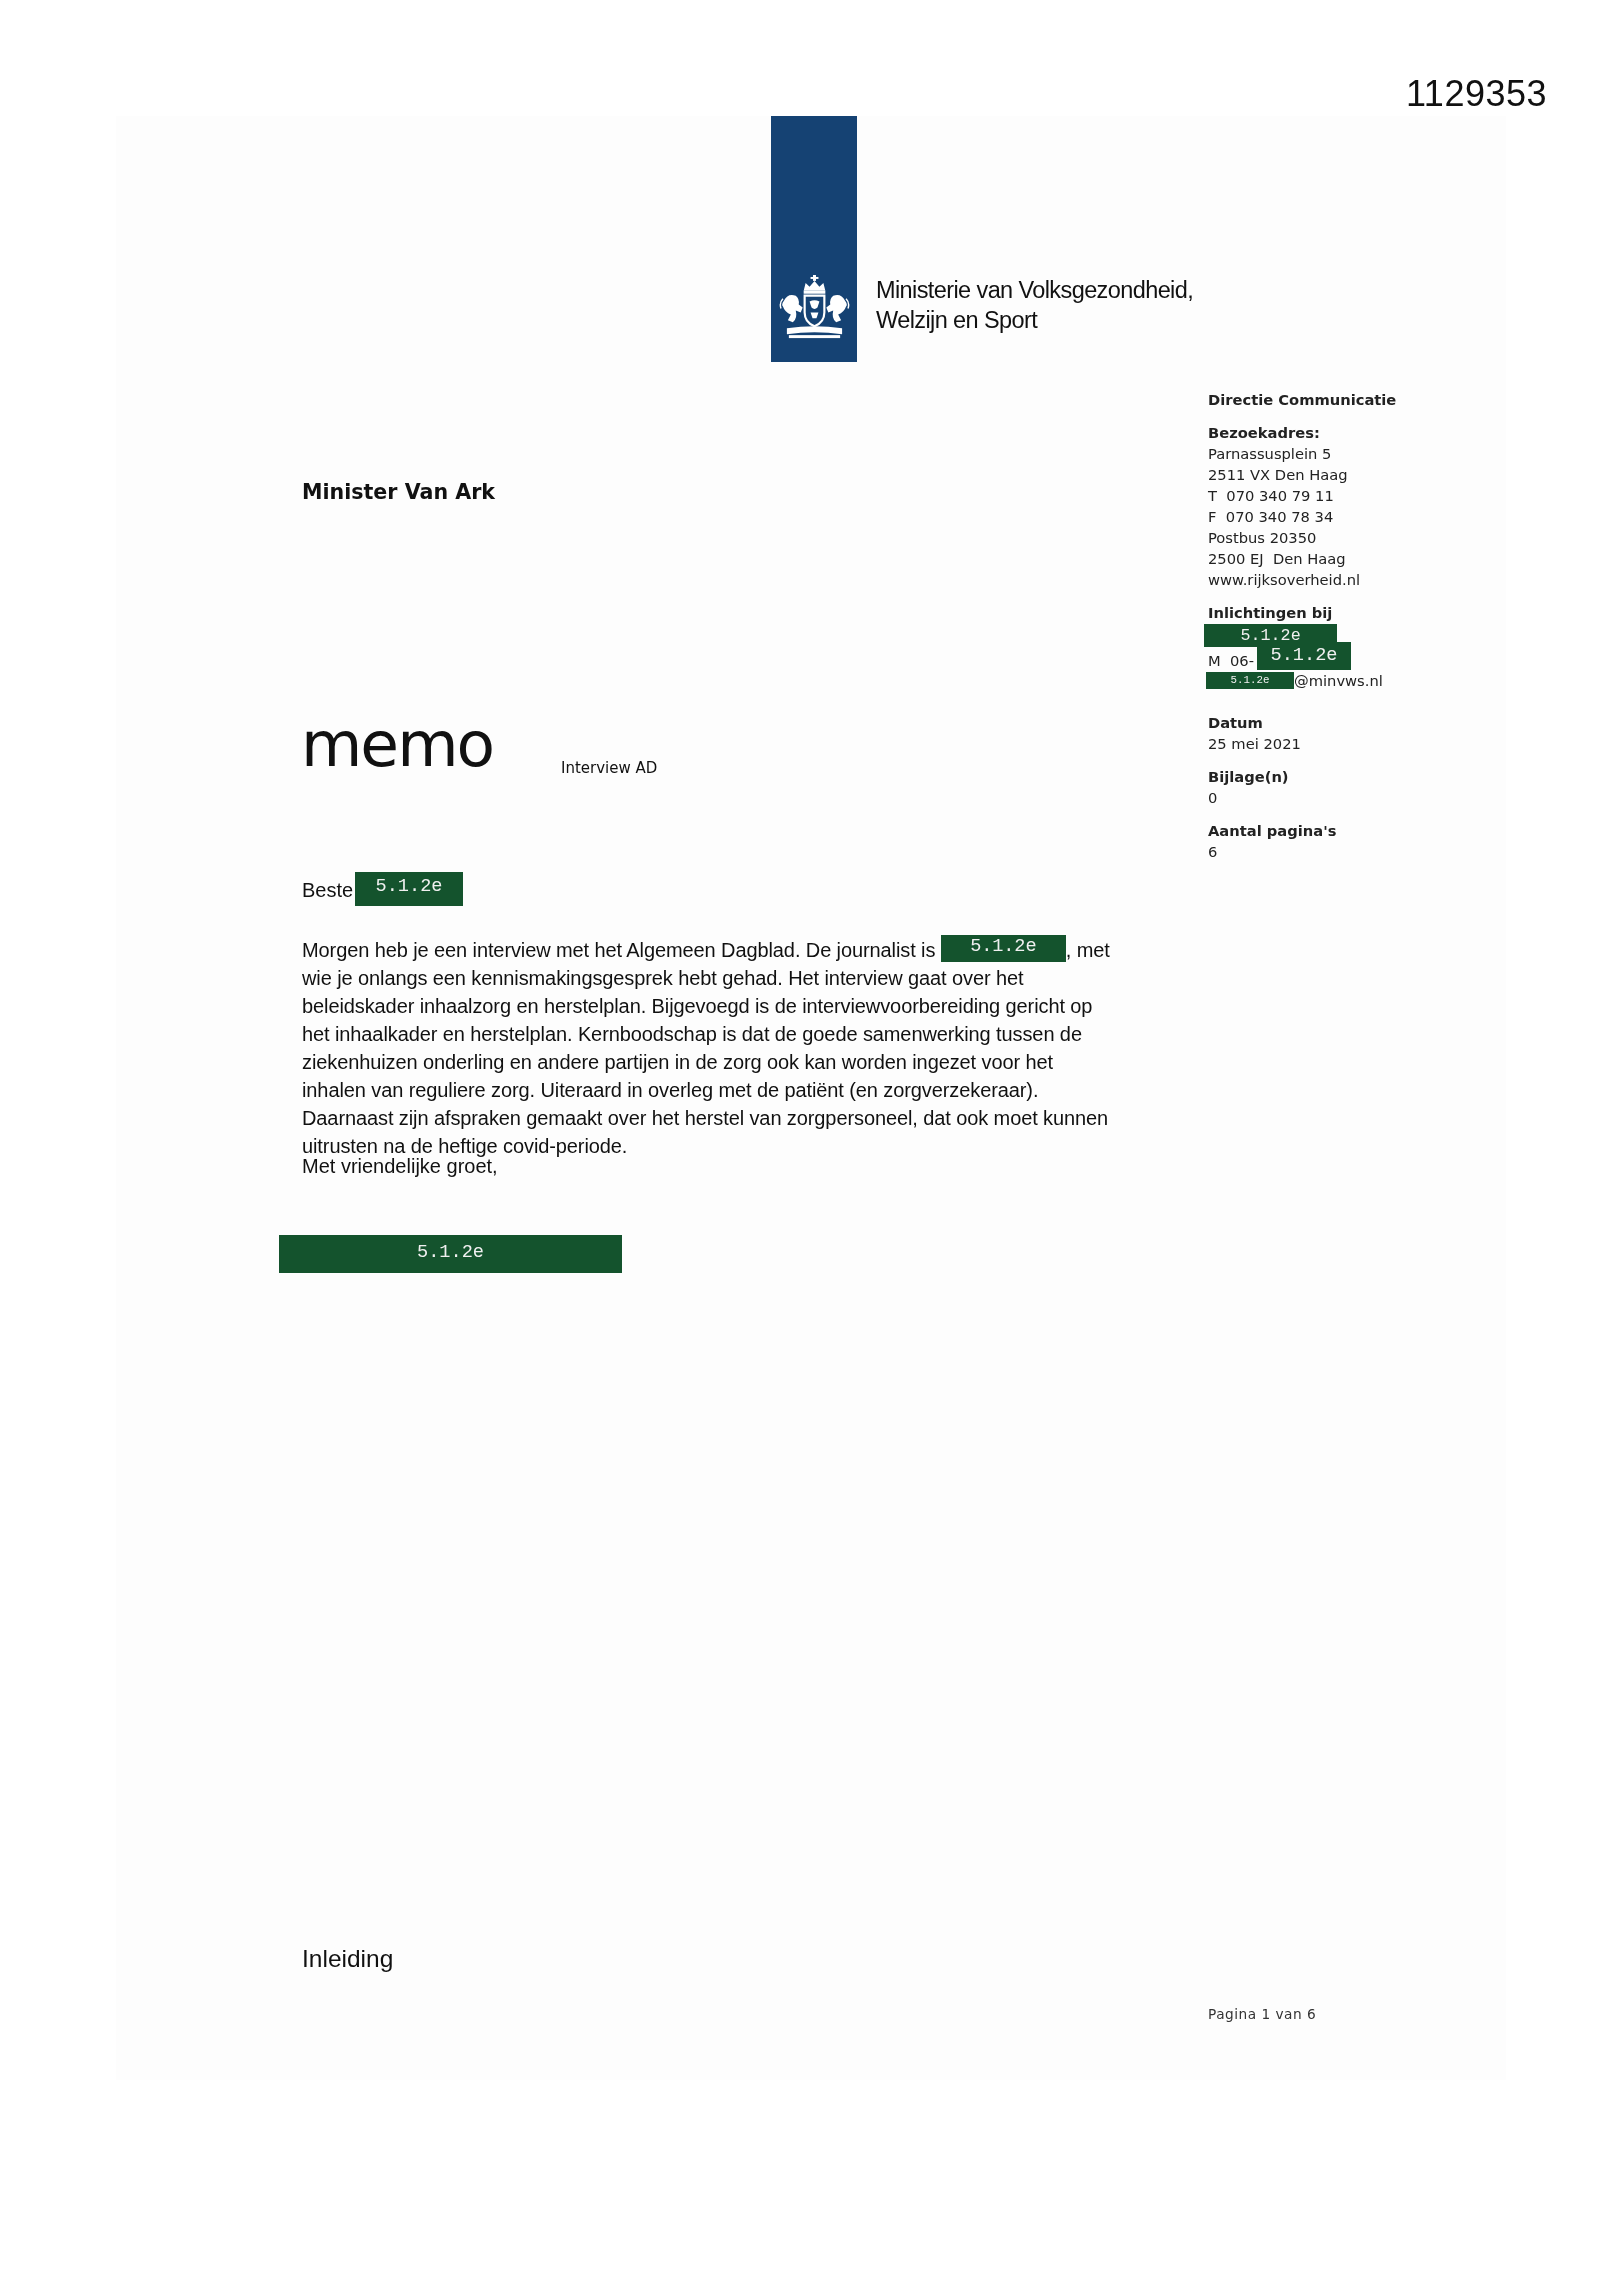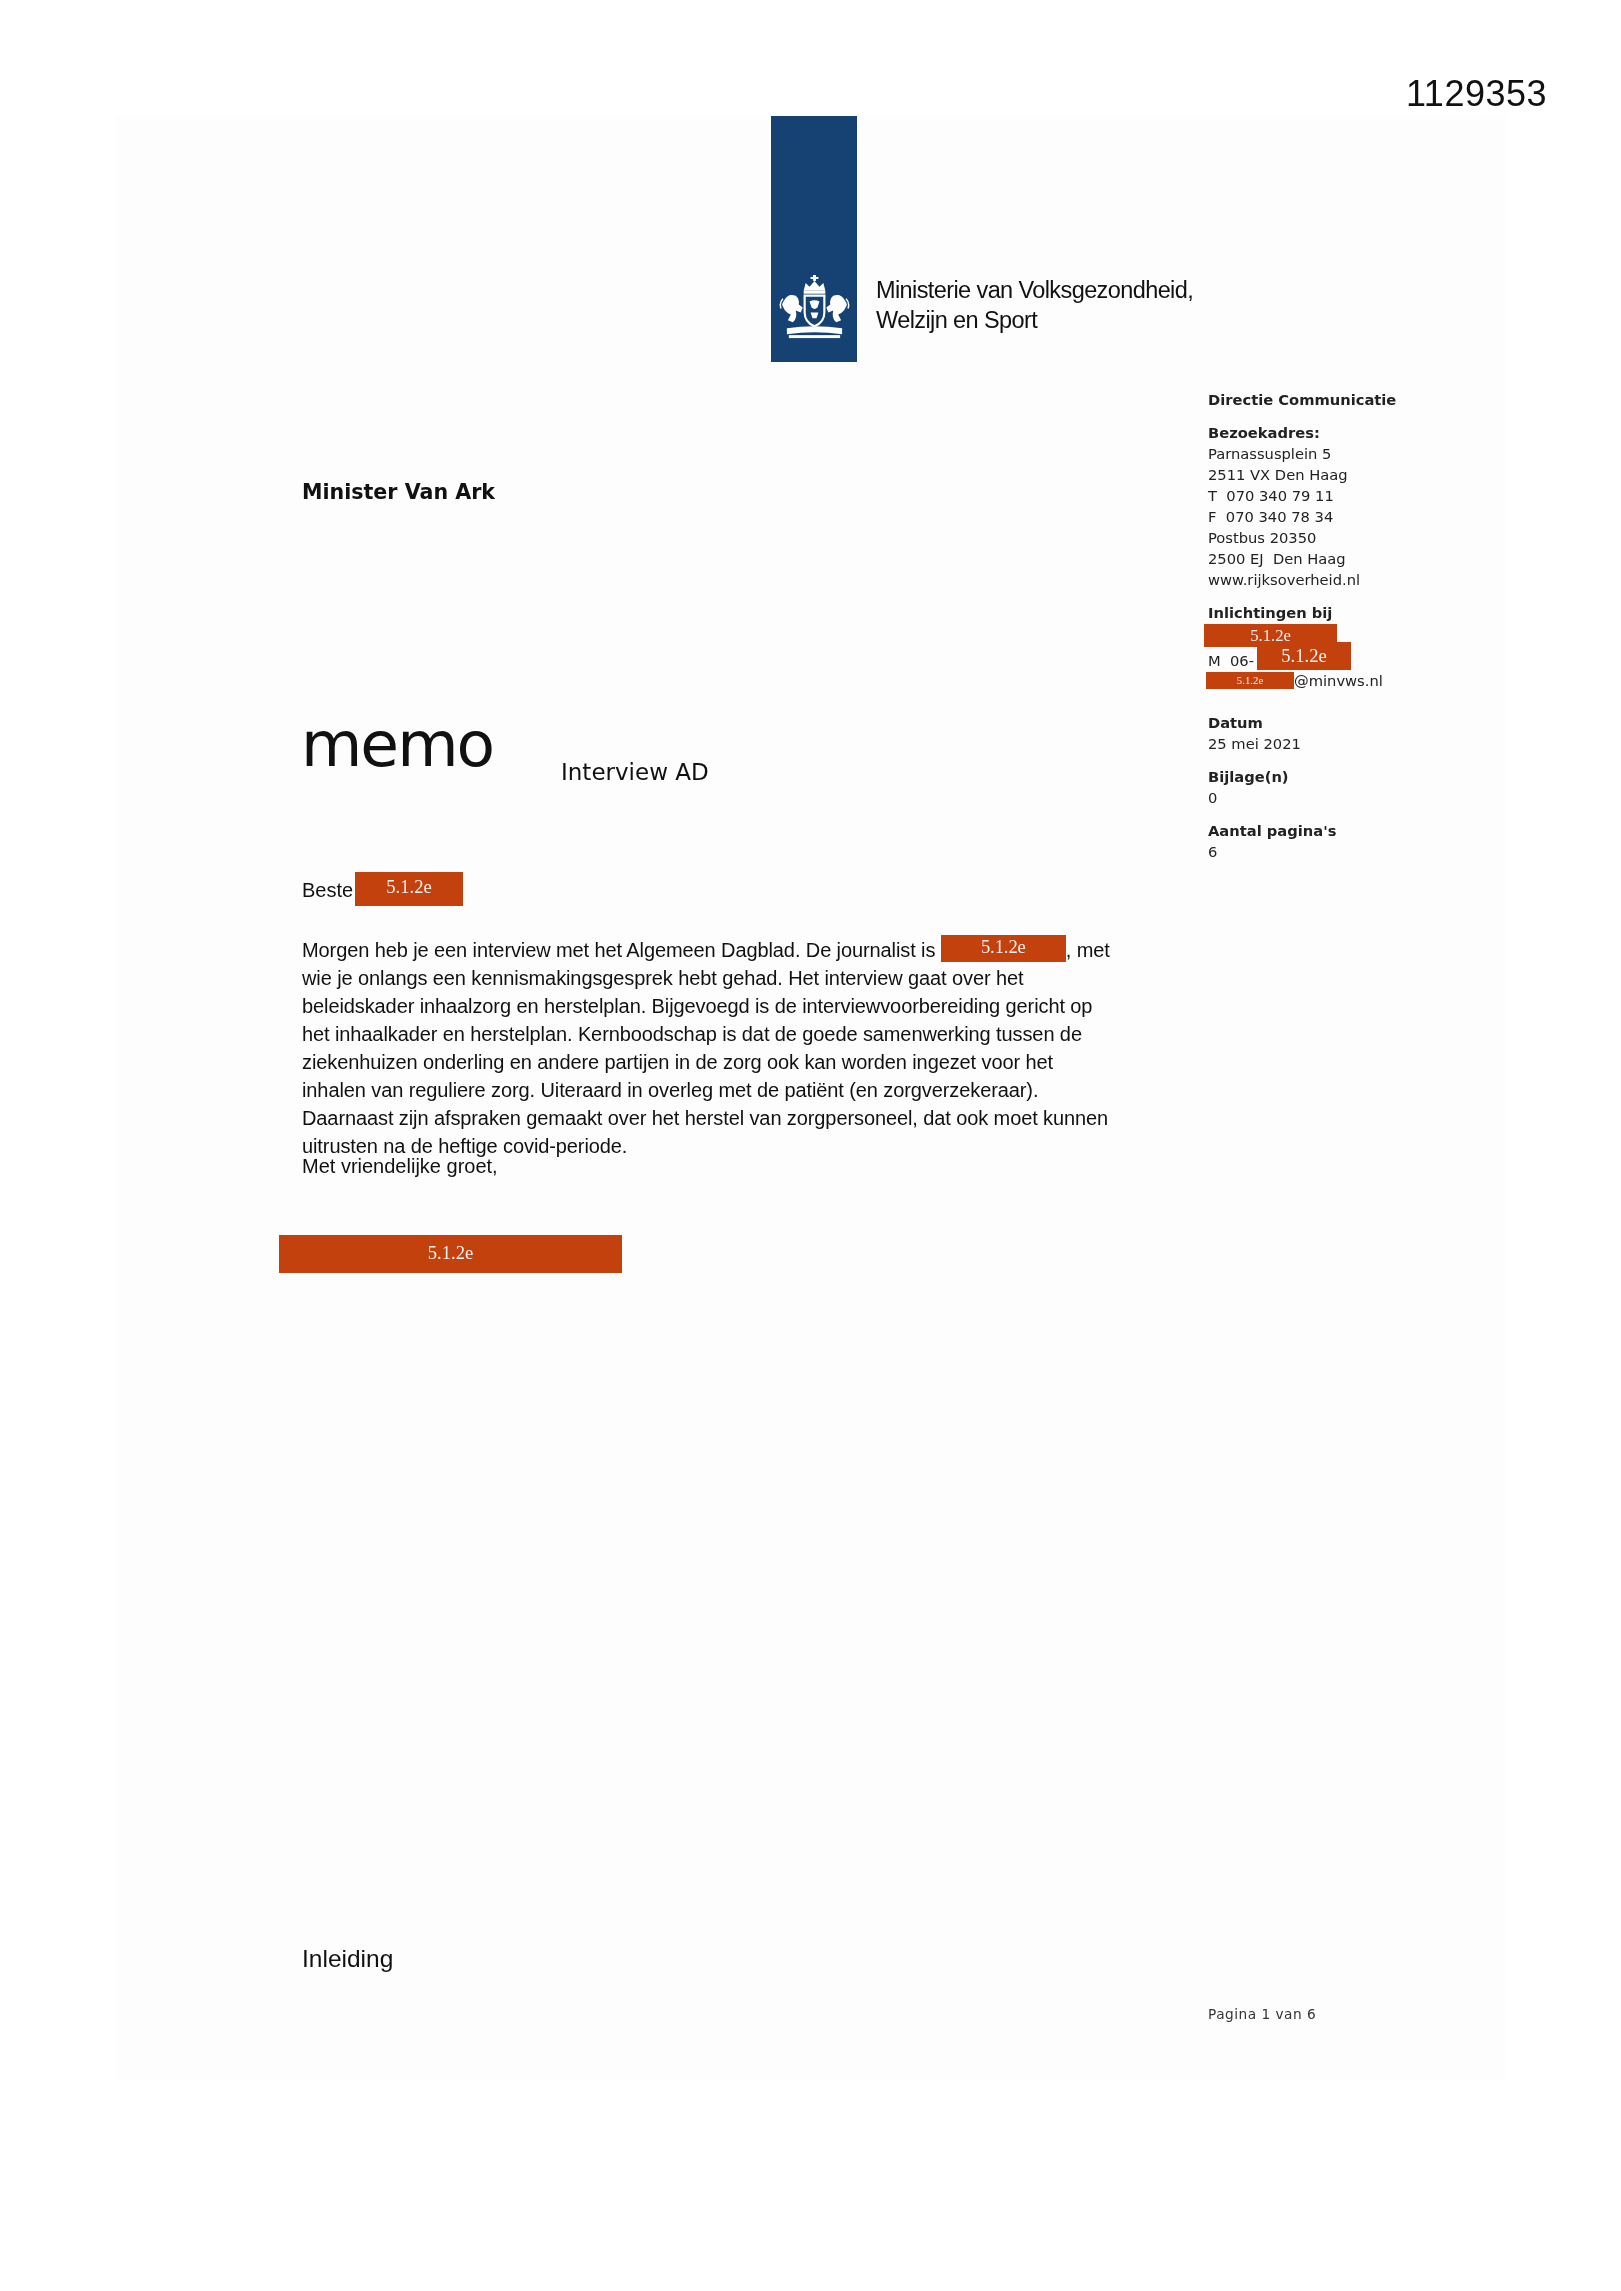--- a/index.html
+++ b/index.html
@@ -27,36 +27,36 @@
       font-family: Liberation Sans, sans-serif; font-size: 23.5px; line-height: 30px; color: #111;
       letter-spacing: -0.6px;
     }
     .sidebar {
       position: absolute; left: 1208px; top: 389px; width: 235px;
       font-family: "DejaVu Sans", sans-serif; font-size: 14.7px; line-height: 21px; color: #222;
     }
     .sidebar .head { font-weight: bold; }
     .sidebar .gap { height: 11.8px; }
     .redact {
-      display: inline-block; background: #c2410c; color: #f0f0f0;
-      font-family: Liberation Serif, serif; text-align: center;
+      display: inline-block; background: #14532d; color: #f0f0f0;
+      font-family: Liberation Mono, monospace; text-align: center;
       vertical-align: middle;
     }
     .abs { position: absolute; }
     .addressee {
       position: absolute; left: 302px; top: 480px;
       font-size: 20.6px; color: #111; font-weight: bold;
     }
     .memo-title {
       position: absolute; left: 301px; top: 708px;
       font-family: "DejaVu Sans", sans-serif; font-size: 63px; letter-spacing: -2px; color: #111;
     }
     .memo-subject {
       position: absolute; left: 561px; top: 759px;
-      font-size: 23px; color: #111;
+      font-size: 15px; color: #111;
     }
     .body-text {
       font-family: "Liberation Sans", sans-serif; font-size: 20px; color: #111;
     }
     .salutation { position: absolute; left: 302px; top: 879px; }
     .paragraph {
       position: absolute; left: 302px; top: 936px; width: 882px;
       line-height: 28px; letter-spacing: -0.1px;
     }
     .paragraph .line { white-space: nowrap; height: 28px; }

